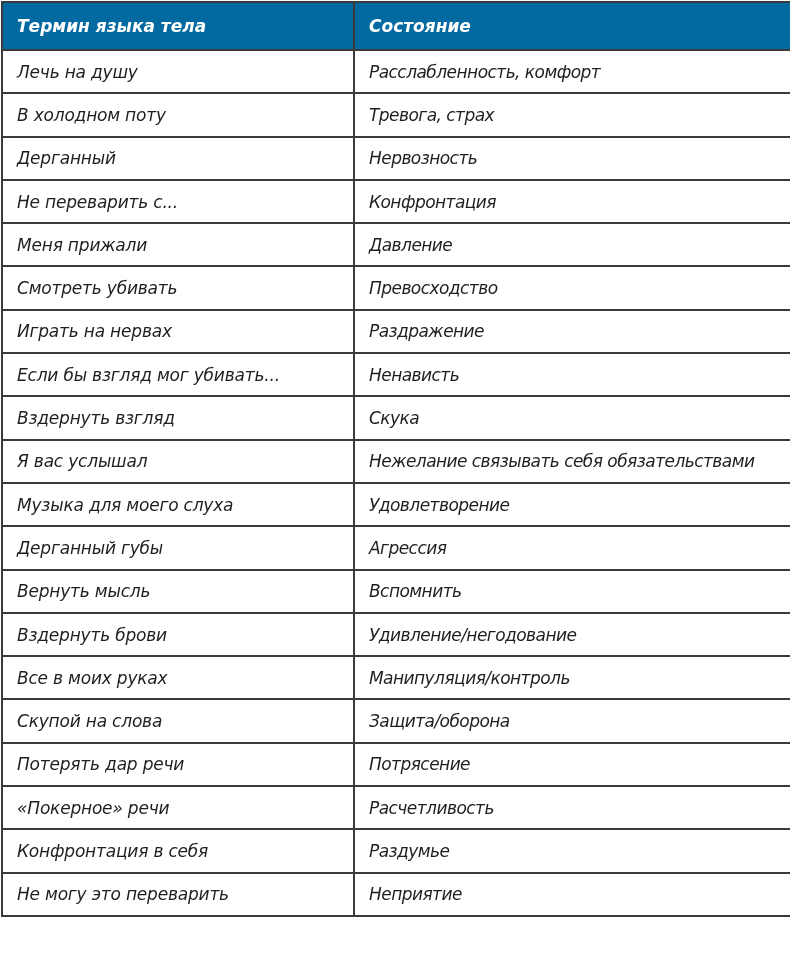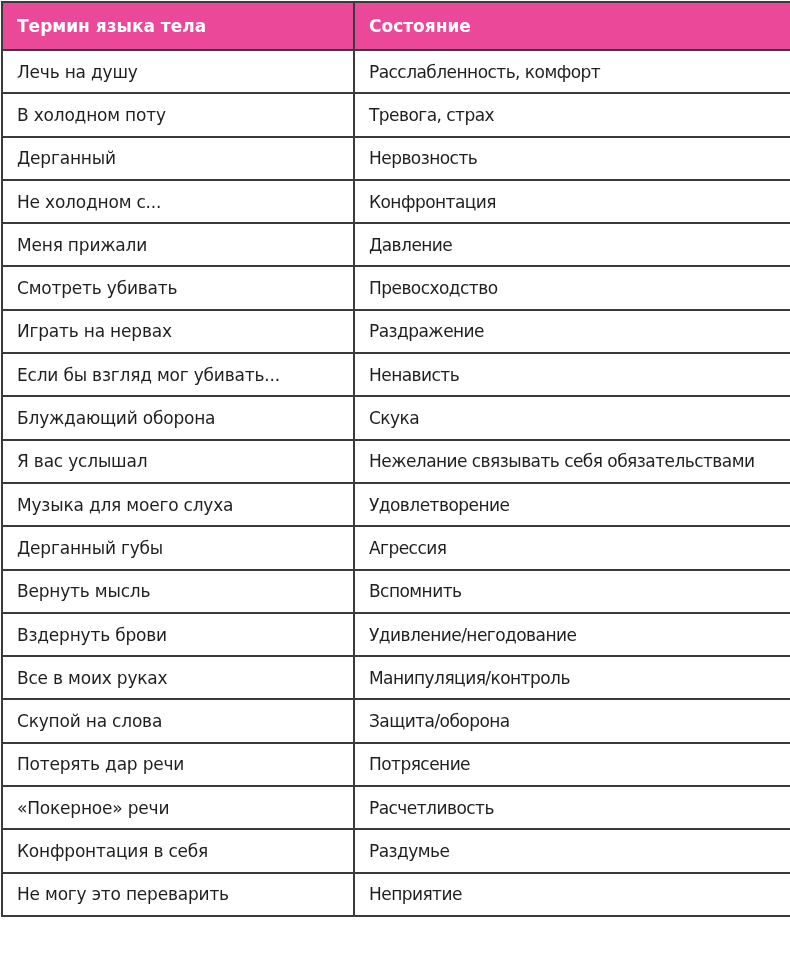--- a/index.html
+++ b/index.html
@@ -11,28 +11,30 @@
     table-layout: fixed;
   }
   .tbl td, .tbl th {
     border: 2px solid #3a3a3a;
     padding: 0 0 0 14px;
     text-align: left;
     white-space: nowrap;
     overflow: hidden;
   }
   .tbl th {
-    background: #ec4899; color: #ffffff;
+    background: #0369a1; color: #ffffff;
     font-weight: bold; font-size: 17px;
     height: 46px;
+    font-style: italic;
   }
   .tbl td {
     color: #1f1f1f; font-size: 17px;
     height: 41.3px; background: #ffffff;
     letter-spacing: -0.2px;
+    font-style: italic;
   }
   .c1 { width: 336px; }
   .c2 { width: 451px; }
   td.c2 { letter-spacing: -0.55px; }
 </style>
 </head>
 <body>
 
 <table class="tbl">
   <thead>
@@ -48,41 +50,41 @@
       </tr>
     <tr>
         <td class="c1">В холодном поту</td>
         <td class="c2">Тревога, страх</td>
       </tr>
     <tr>
         <td class="c1">Дерганный</td>
         <td class="c2">Нервозность</td>
       </tr>
     <tr>
-        <td class="c1">Не холодном с...</td>
+        <td class="c1">Не переварить с...</td>
         <td class="c2">Конфронтация</td>
       </tr>
     <tr>
         <td class="c1">Меня прижали</td>
         <td class="c2">Давление</td>
       </tr>
     <tr>
         <td class="c1">Смотреть убивать</td>
         <td class="c2">Превосходство</td>
       </tr>
     <tr>
         <td class="c1">Играть на нервах</td>
         <td class="c2">Раздражение</td>
       </tr>
     <tr>
         <td class="c1">Если бы взгляд мог убивать...</td>
         <td class="c2">Ненависть</td>
       </tr>
     <tr>
-        <td class="c1">Блуждающий оборона</td>
+        <td class="c1">Вздернуть взгляд</td>
         <td class="c2">Скука</td>
       </tr>
     <tr>
         <td class="c1">Я вас услышал</td>
         <td class="c2">Нежелание связывать себя обязательствами</td>
       </tr>
     <tr>
         <td class="c1">Музыка для моего слуха</td>
         <td class="c2">Удовлетворение</td>
       </tr>

